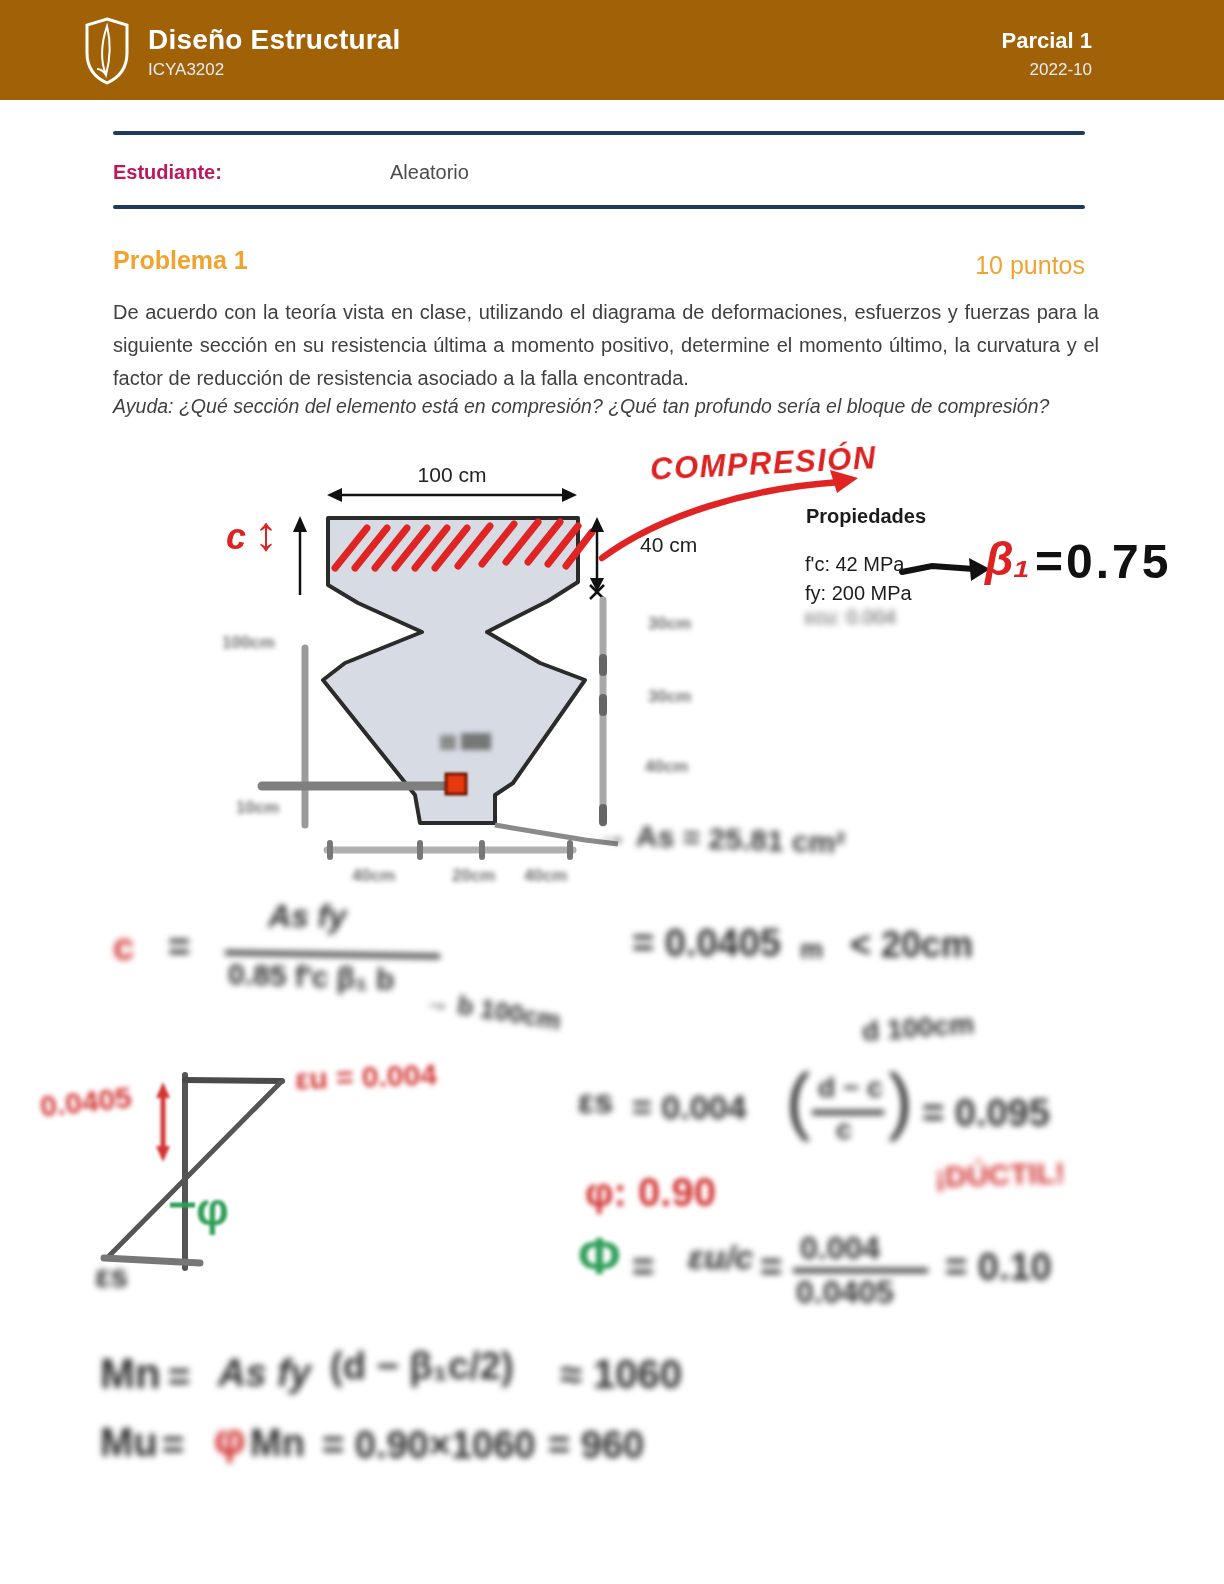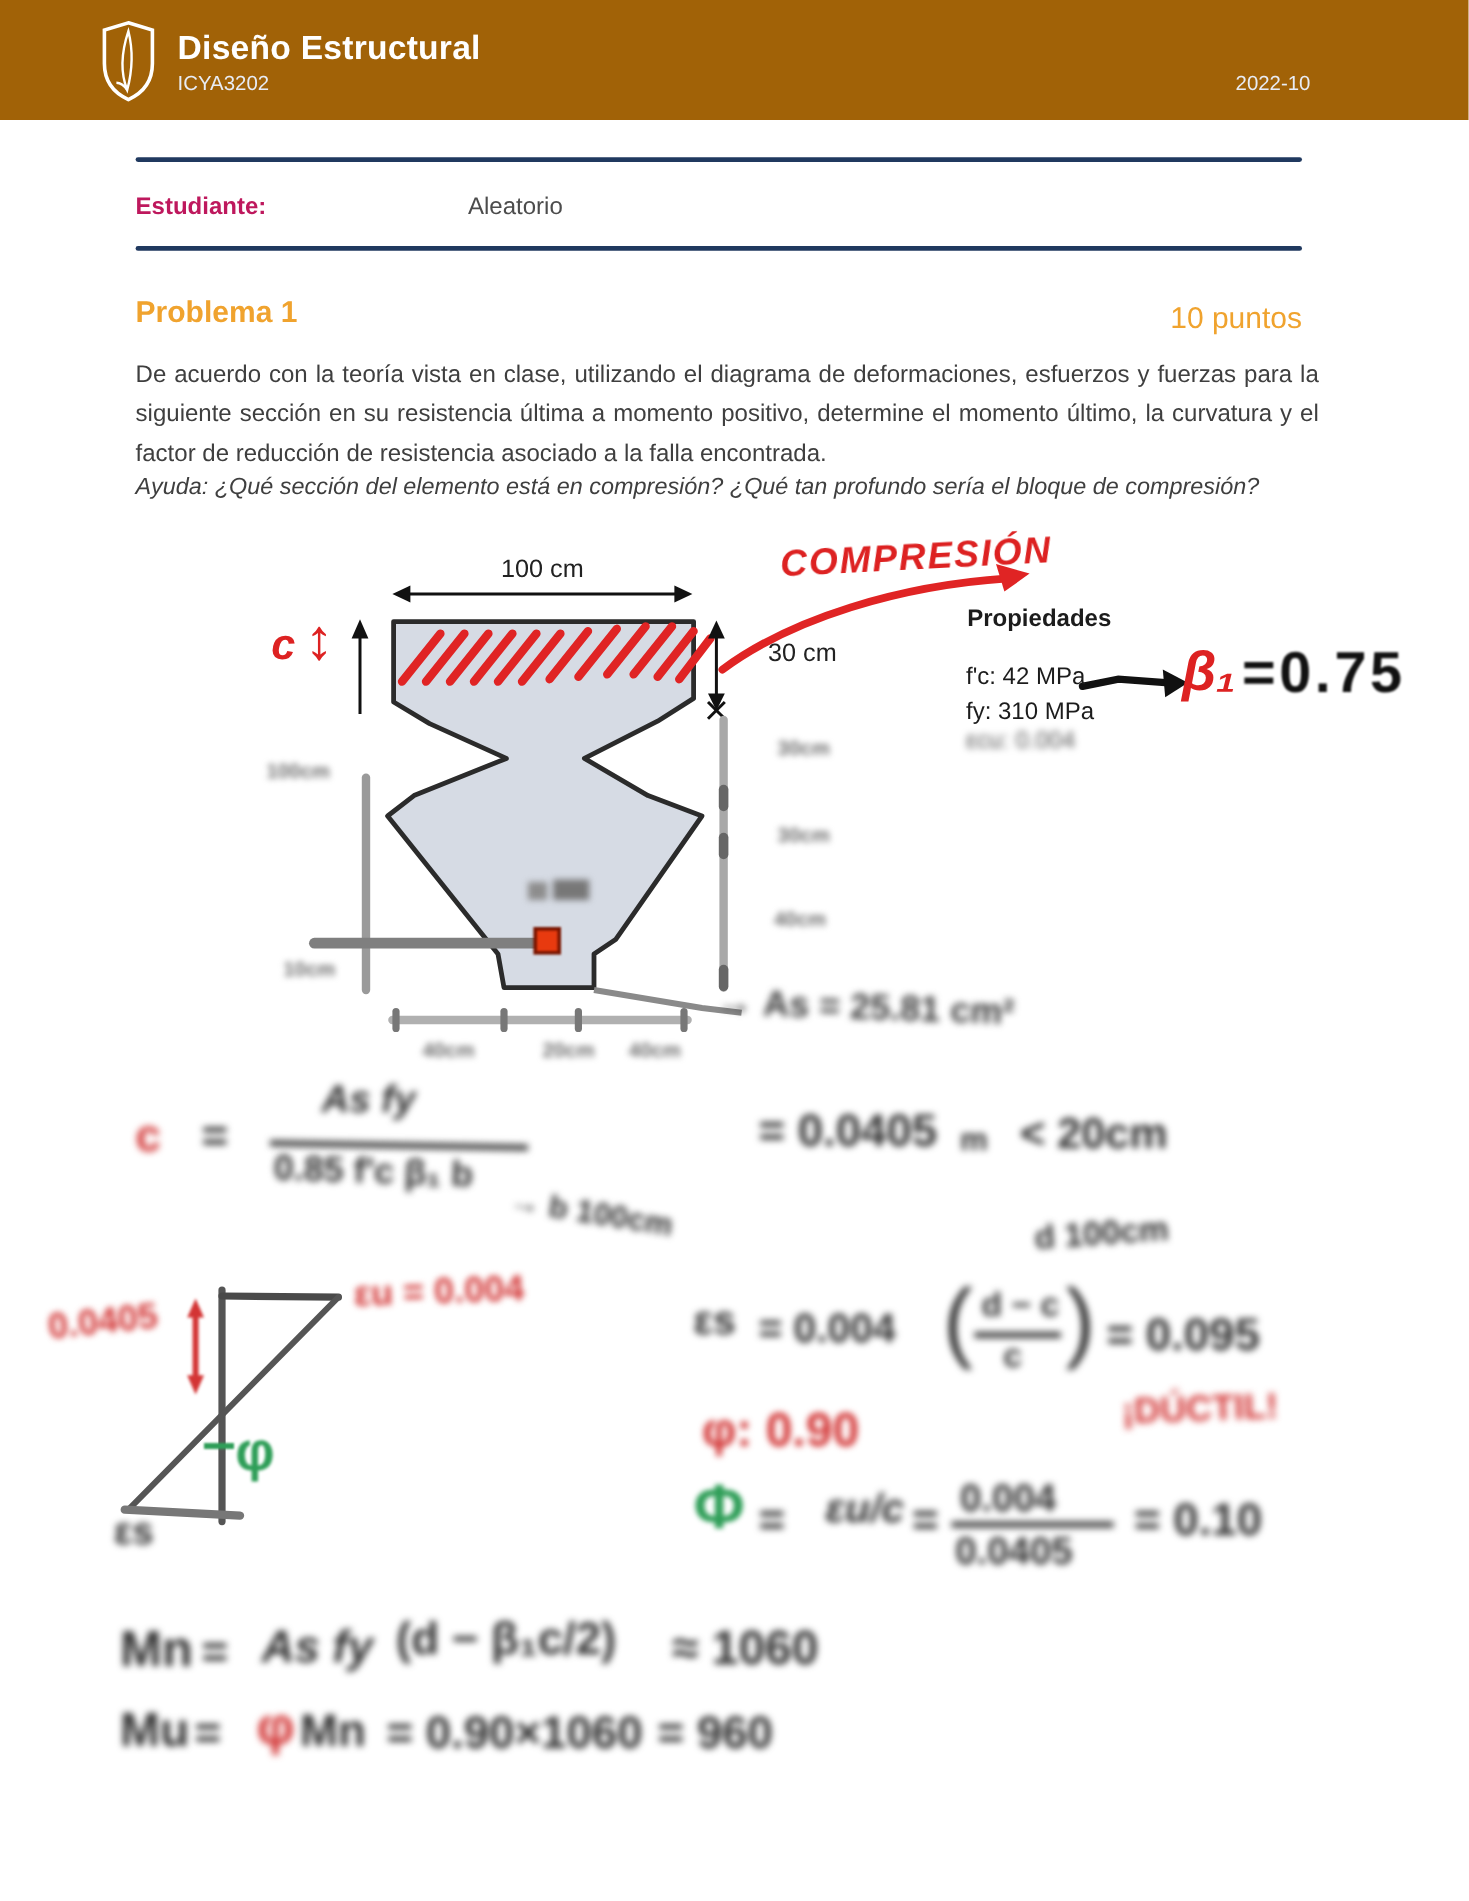--- a/index.html
+++ b/index.html
@@ -63,20 +63,21 @@
 <div class="page">
 
   <div class="abs topbar">
     <svg class="abs logo" width="50" height="70" viewBox="0 0 50 70">
       <path d="M25,3 L45,9 V37 Q45,58 25,67 Q5,58 5,37 V9 Z" fill="none" stroke="#fff" stroke-width="3"></path>
       <path d="M25,10 C19,28 18,44 24,59 C28,44 29,26 25,10 Z" fill="none" stroke="#fff" stroke-width="2"></path>
       <path d="M24,59 Q20,53 15,53" fill="none" stroke="#fff" stroke-width="2"></path>
     </svg>
     <div class="abs h-title">Diseño Estructural</div>
     <div class="abs h-course">ICYA3202</div>
+    <div class="abs h-exam">Parcial 1</div>
     <div class="abs h-term">2022-10</div>
   </div>
 
   <div class="abs rule r1"></div>
   <div class="abs stu-label">Estudiante:</div>
   <div class="abs stu-name">Aleatorio</div>
   <div class="abs rule r2"></div>
 
   <div class="abs p-title">Problema 1</div>
   <div class="abs p-points">10 puntos</div>
@@ -149,28 +150,28 @@
 
     <rect x="216" y="334" width="20" height="20" fill="#e83a0f" stroke="#7a1500" stroke-width="3" style="filter:blur(1px)"></rect>
 
     <g>
       <path d="M672,132 L702,126 L744,129" fill="none" stroke="#111" stroke-width="6" stroke-linecap="round"></path>
       <polygon points="760,129 739,118 741,141" fill="#111"></polygon>
     </g>
   </svg>
 
   <div class="abs lbl-100">100 cm</div>
-  <div class="abs lbl-20">30 cm</div>
+  <div class="abs lbl-20">40 cm</div>
   <div class="abs red-c">c</div>
   <div class="abs red-ud">↕</div>
   <div class="abs compr">COMPRESIÓN</div>
 
   <div class="abs prop-t">Propiedades</div>
   <div class="abs prop-l fc">f'c: 42 MPa</div>
-  <div class="abs prop-l fy">fy: 310 MPa</div>
+  <div class="abs prop-l fy">fy: 200 MPa</div>
   <div class="abs prop-l ecu">εcu: 0.004</div>
   <div class="abs beta-s">β₁</div>
   <div class="abs beta-v">=0.75</div>
 
   <div class="abs dim" style="left:222px;top:633px;">100cm</div>
   <div class="abs dim" style="left:236px;top:798px;">10cm</div>
   <div class="abs dim" style="left:648px;top:614px;">30cm</div>
   <div class="abs dim" style="left:648px;top:687px;">30cm</div>
   <div class="abs dim" style="left:645px;top:757px;">40cm</div>
   <div class="abs dim" style="left:352px;top:866px;">40cm</div>

